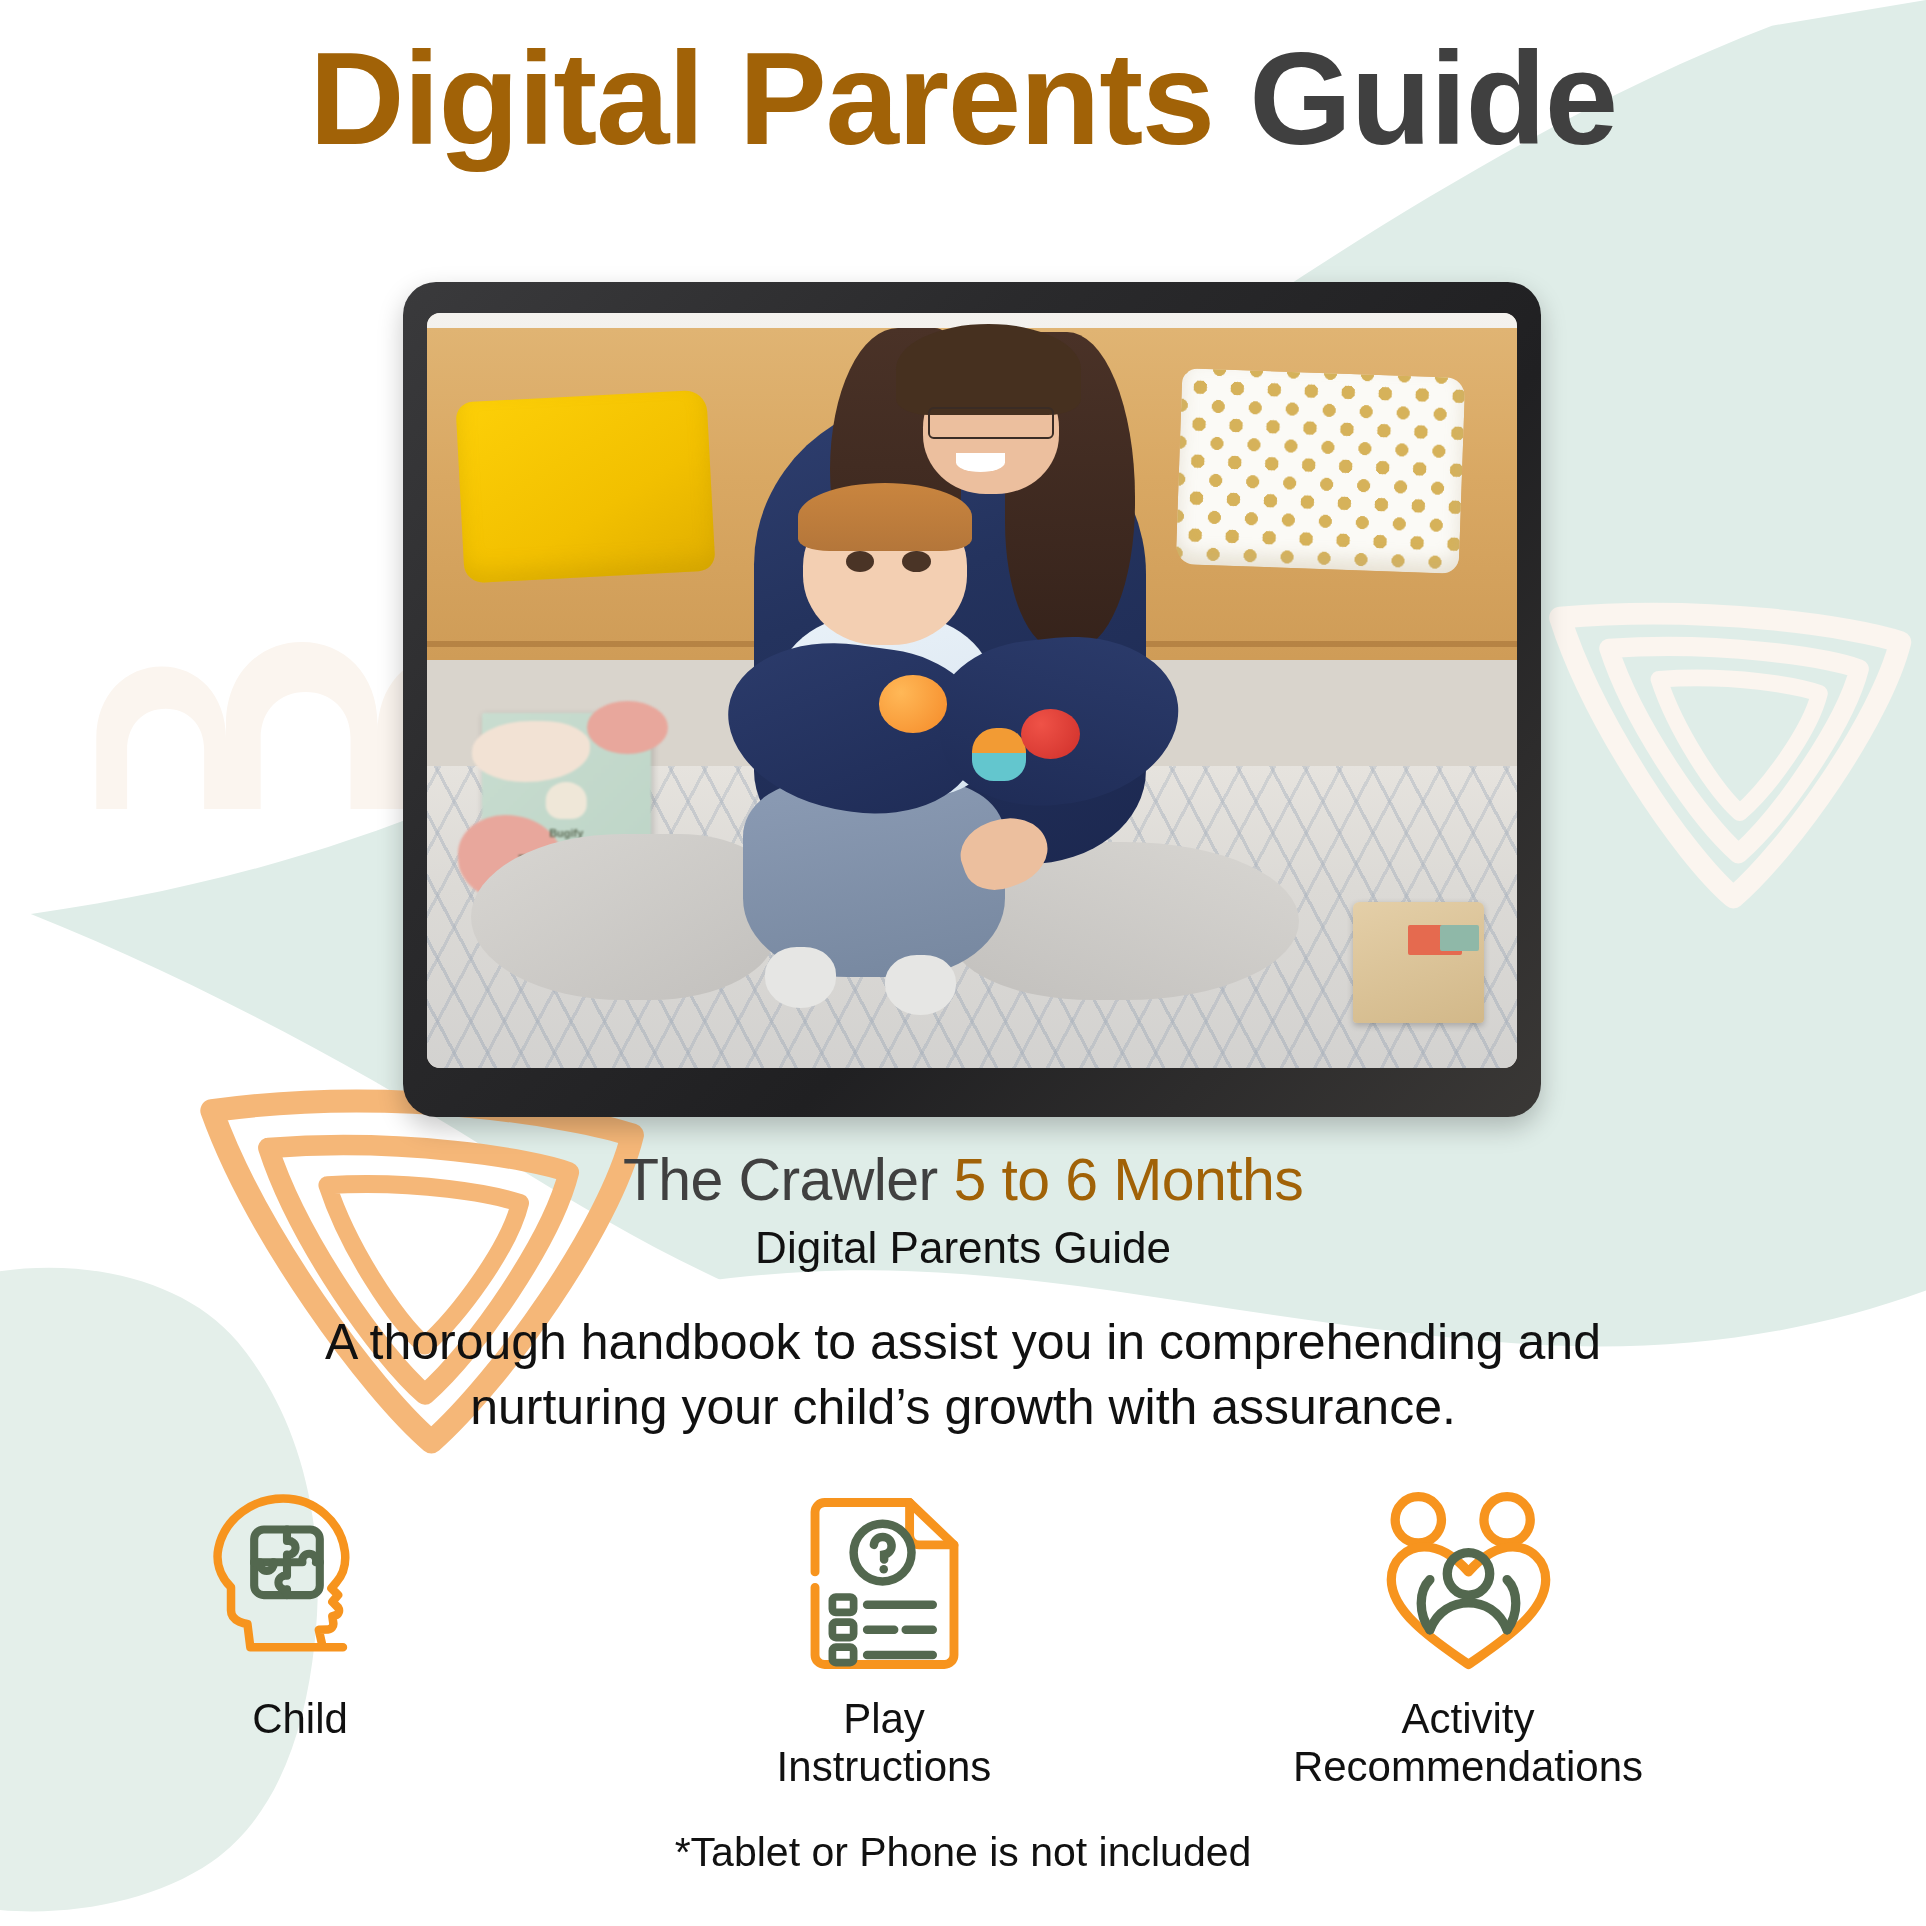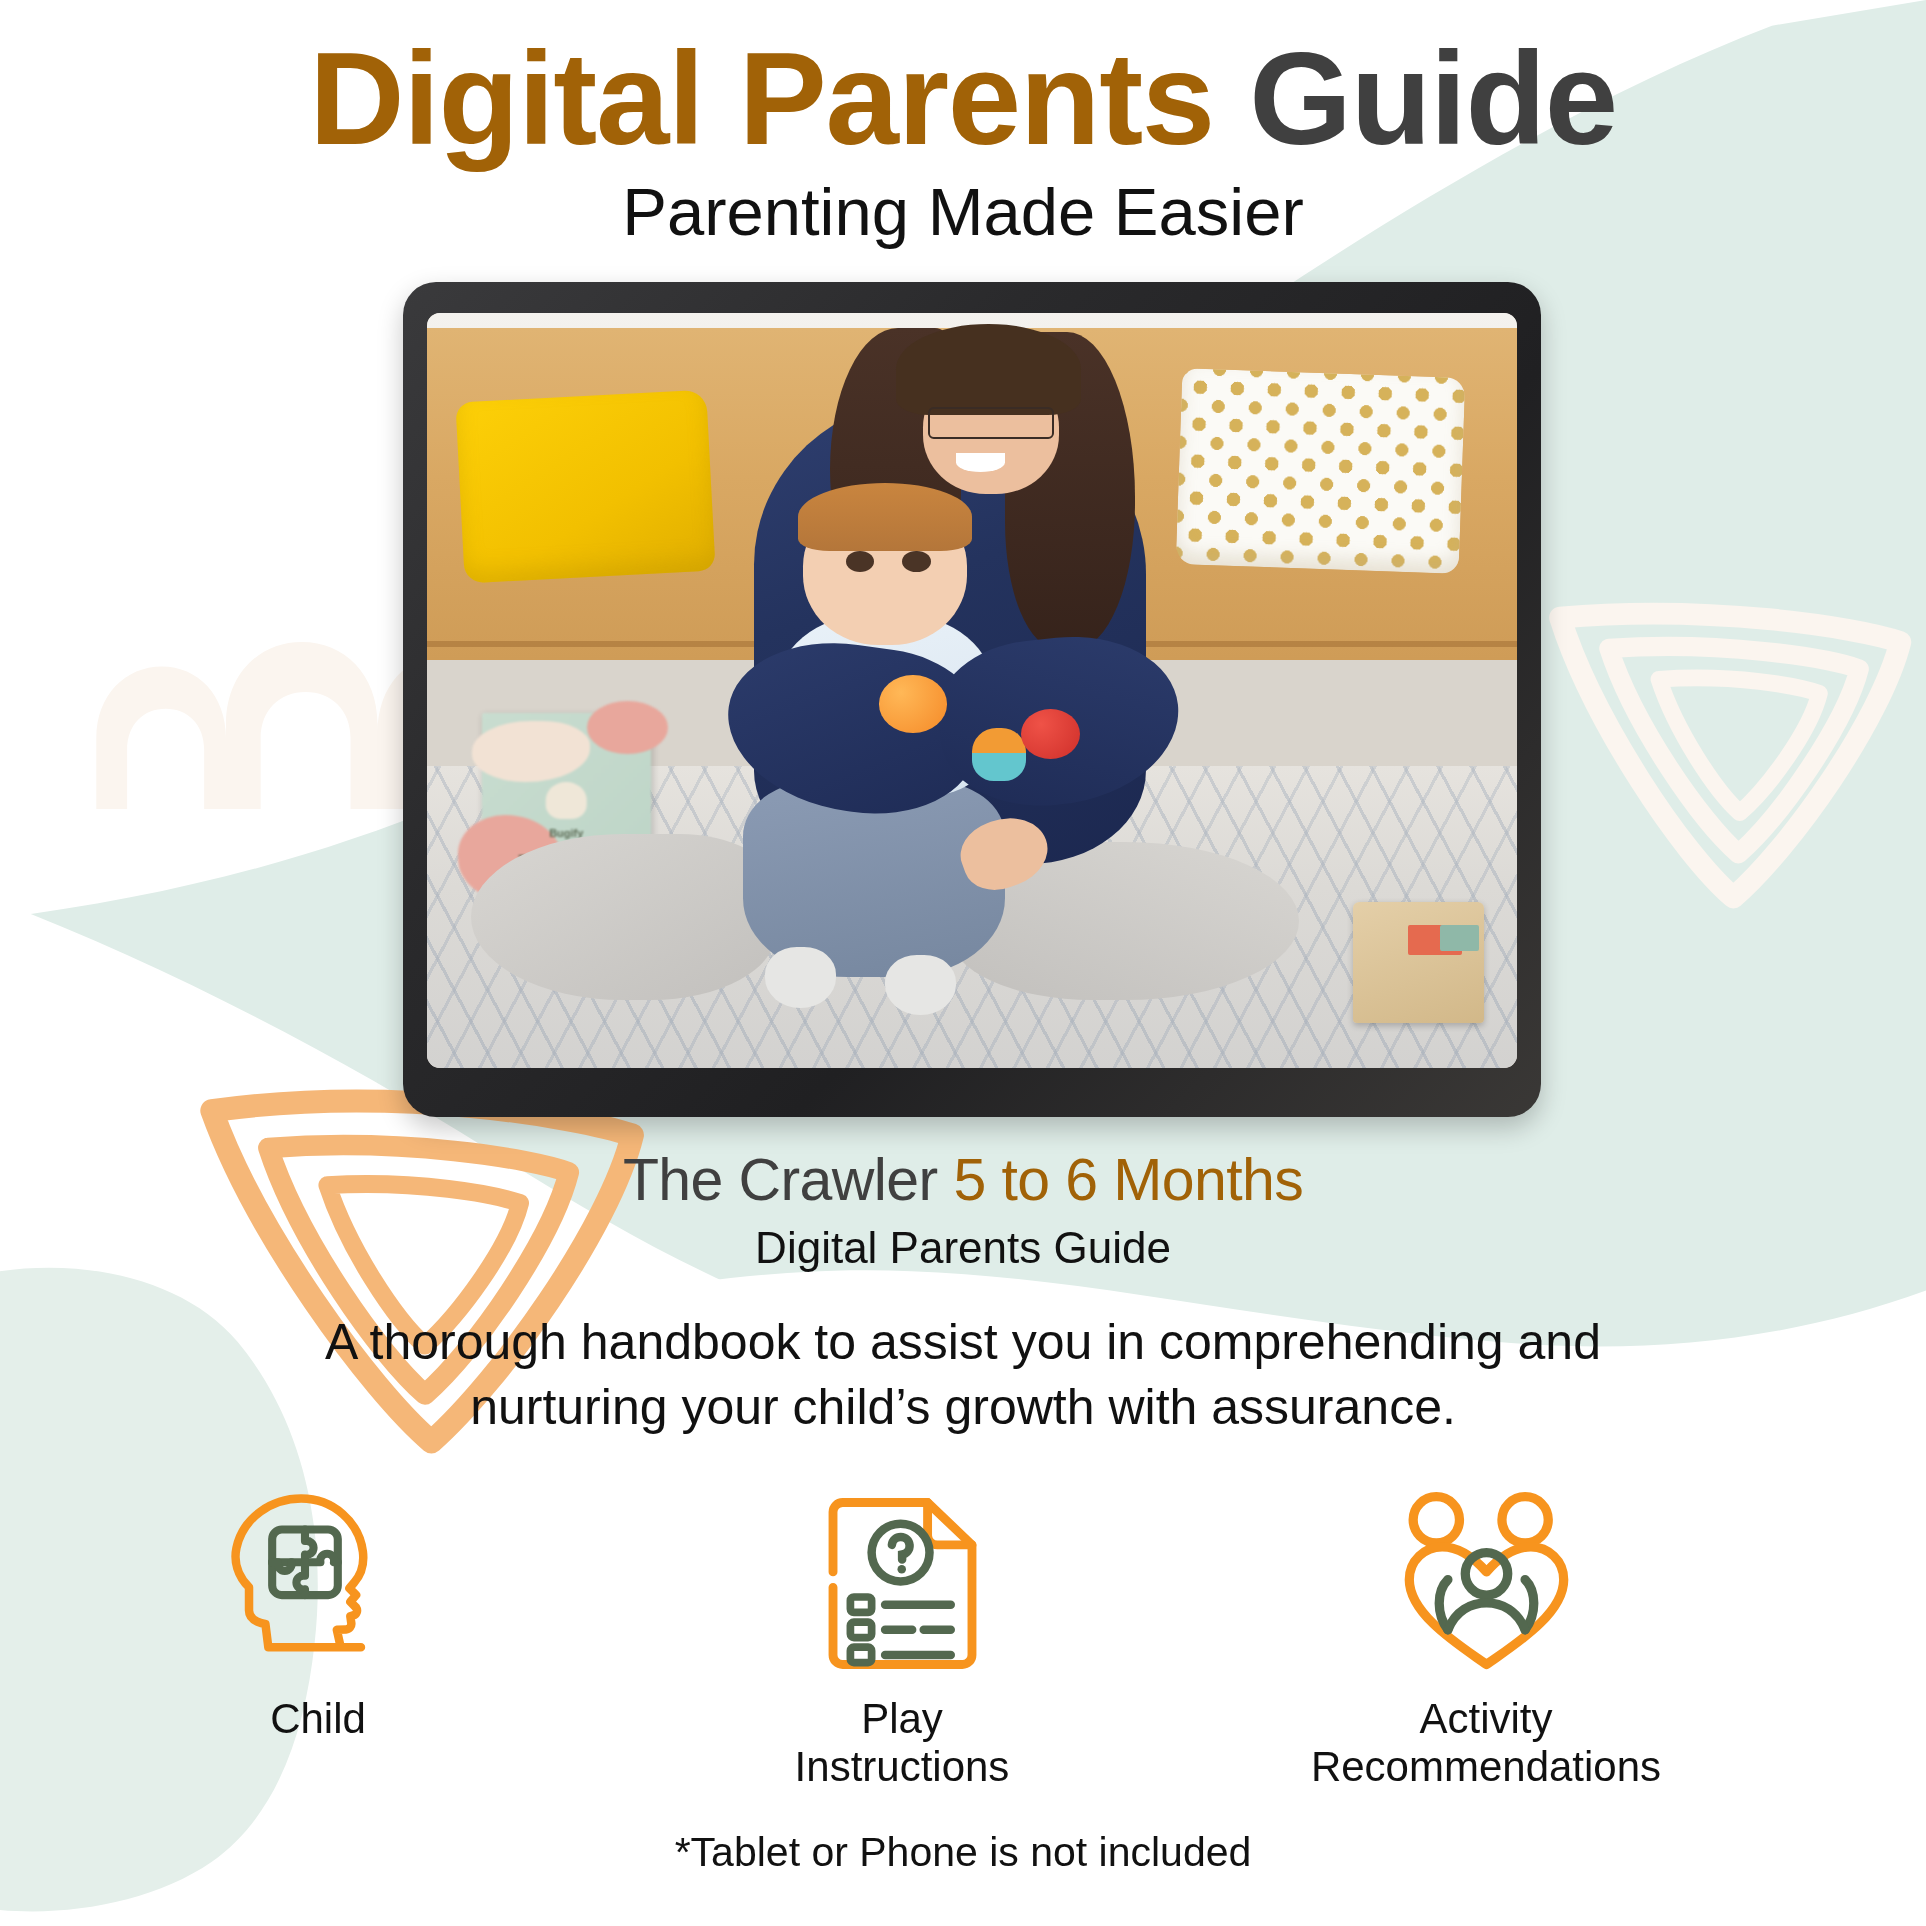--- a/index.html
+++ b/index.html
@@ -203,21 +203,21 @@
   .prod-sub   { font-size:44px; font-weight:400; color:#111; margin-top:10.3px; }
 
   
   .desc {
     position:absolute; top:1310px; left:0; width:1926px; z-index:5;
     text-align:center; font-size:50px; line-height:1.30; color:#111; font-weight:400;
   }
 
   
   .features {
-    position:absolute; top:1477px; left:18px; width:1768px; z-index:5;
+    position:absolute; top:1477px; left:0; width:1768px; z-index:5;
     display:flex; justify-content:center; align-items:flex-start; gap:186px;
   }
   .feature { width:398px; display:flex; flex-direction:column; align-items:center; }
   .feature-icon { height:212px; display:flex; align-items:center; justify-content:center; }
   .feature-label {
     margin-top:6.4px; text-align:center; font-size:42px; line-height:1.14; color:#111; font-weight:400;
   }
 
   
   .footnote {
@@ -276,21 +276,20 @@
     <path stroke-width="32" d="M418,1788 C626,1772 826,1804 886,1826 C860,1930 742,2102 662,2172 C592,2112 464,1930 418,1788 Z"></path>
     <path stroke-width="28" d="M510,1846 C652,1838 770,1860 810,1874 C793,1944 714,2050 662,2096 C616,2056 542,1944 510,1846 Z"></path>
   </g>
 </svg>
 
 <div class="header">
   <div class="main-title">
     <span class="t-orange">Digital Parents</span>
     <span class="t-green">Guide</span>
   </div>
-  <div class="subtitle">Parenting Made Easier</div>
 </div>
 
 <div class="tablet">
   <div class="tablet-screen">
     <div class="photo">
       <div class="wall"></div>
       <div class="sofa-back"></div>
       <div class="sofa-seam1"></div>
       <div class="sofa-seat"></div>
       <div class="sofa-seam2"></div>

